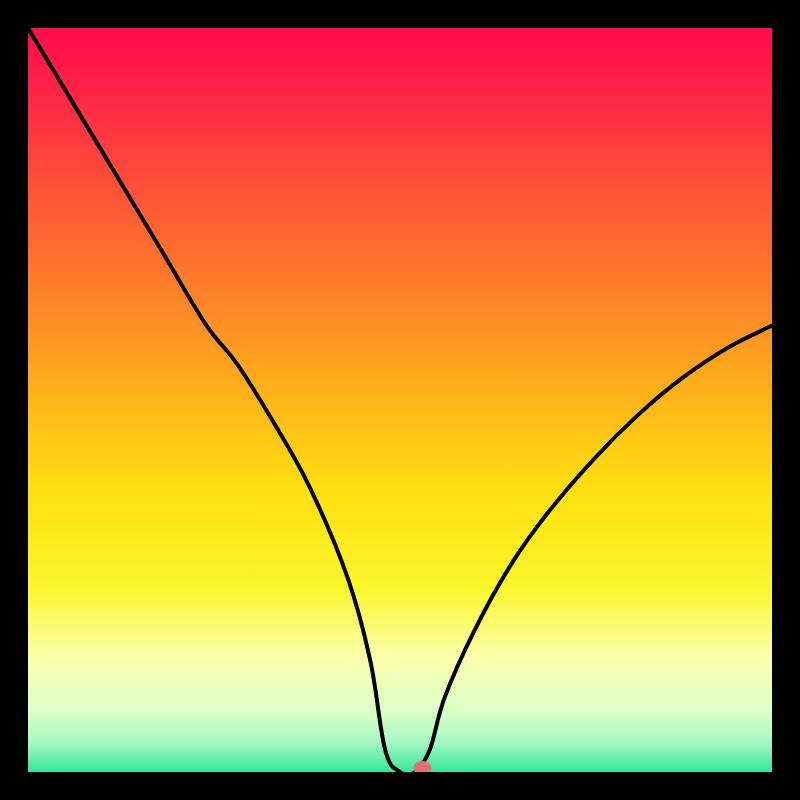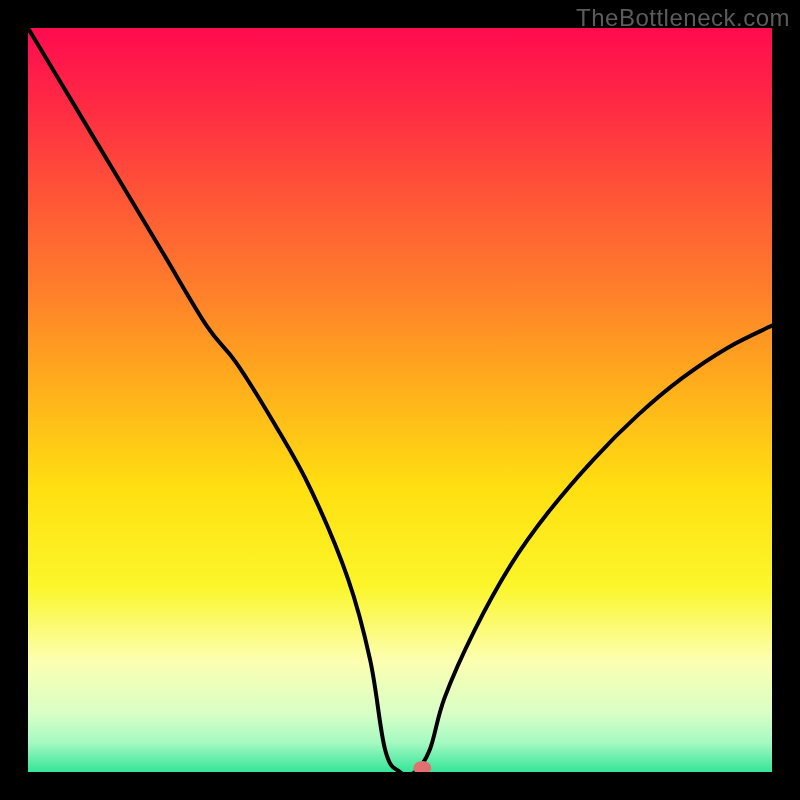--- a/index.html
+++ b/index.html
@@ -37,21 +37,20 @@
   .plot svg {
     display: block;
     width: 744px;
     height: 744px;
   }
 </style>
 </head>
 <body>
 
 <div class="frame">
-  <div class="watermark">TheBottleneck.com</div>
 
   <div class="plot">
     <svg id="chart-svg" viewBox="0 0 744 744" preserveAspectRatio="none">
       <defs>
         <linearGradient id="bg-grad" x1="0" y1="0" x2="0" y2="1">
             <stop offset="0%" stop-color="#ff0b4f"></stop>
             <stop offset="10%" stop-color="#ff2944"></stop>
             <stop offset="22%" stop-color="#ff5337"></stop>
             <stop offset="35%" stop-color="#ff7e2b"></stop>
             <stop offset="48%" stop-color="#ffae1b"></stop>

